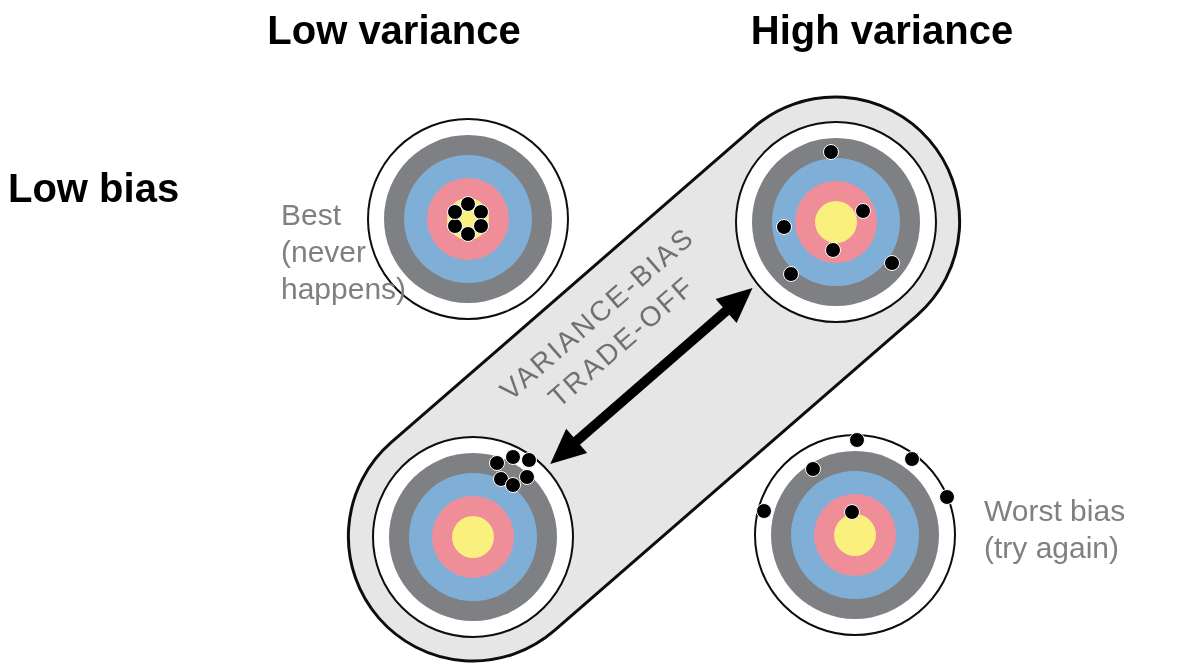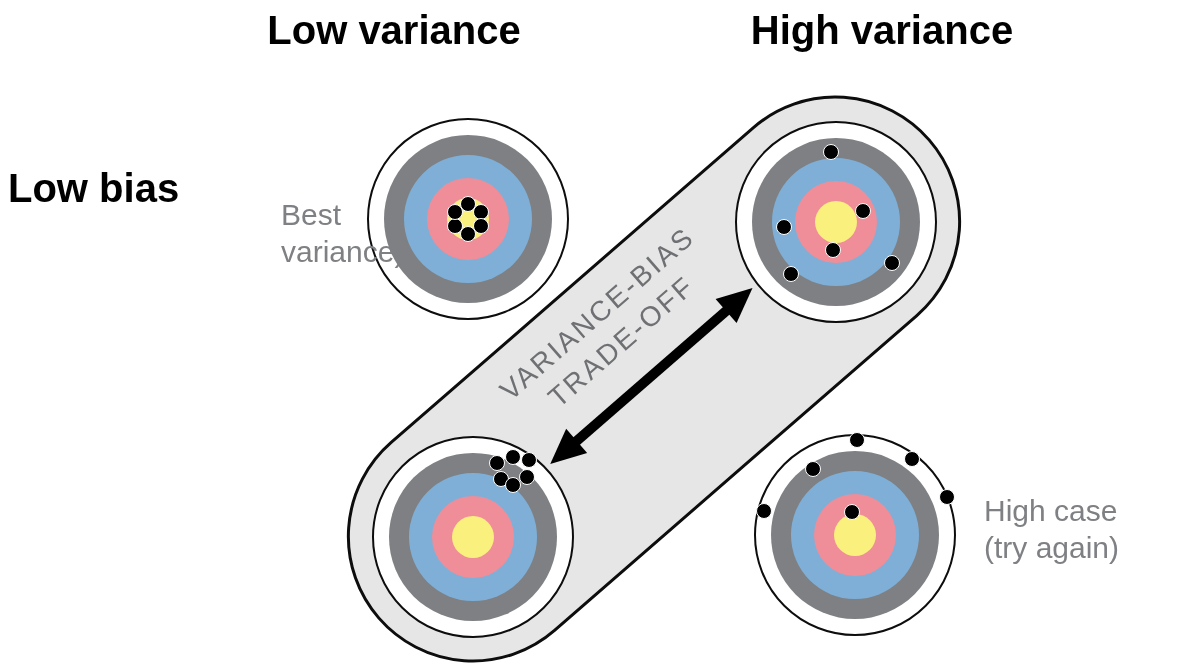--- a/index.html
+++ b/index.html
@@ -141,20 +141,21 @@
       </div>
     </div>
 
   <div class="hdr col-hdr" id="col-left">Low variance</div>
   <div class="hdr col-hdr" id="col-right">High variance</div>
 
   <div class="hdr row-hdr" id="row-top">Low bias</div>
 
   <div class="note" id="best-note">
     <div>Best</div>
-    <div>variance)</div>
+    <div>(never</div>
+    <div>happens)</div>
   </div>
   <div class="note" id="worst-note">
-    <div>High case</div>
+    <div>Worst bias</div>
     <div>(try again)</div>
   </div>
 
 </div>
 
 </body></html>

